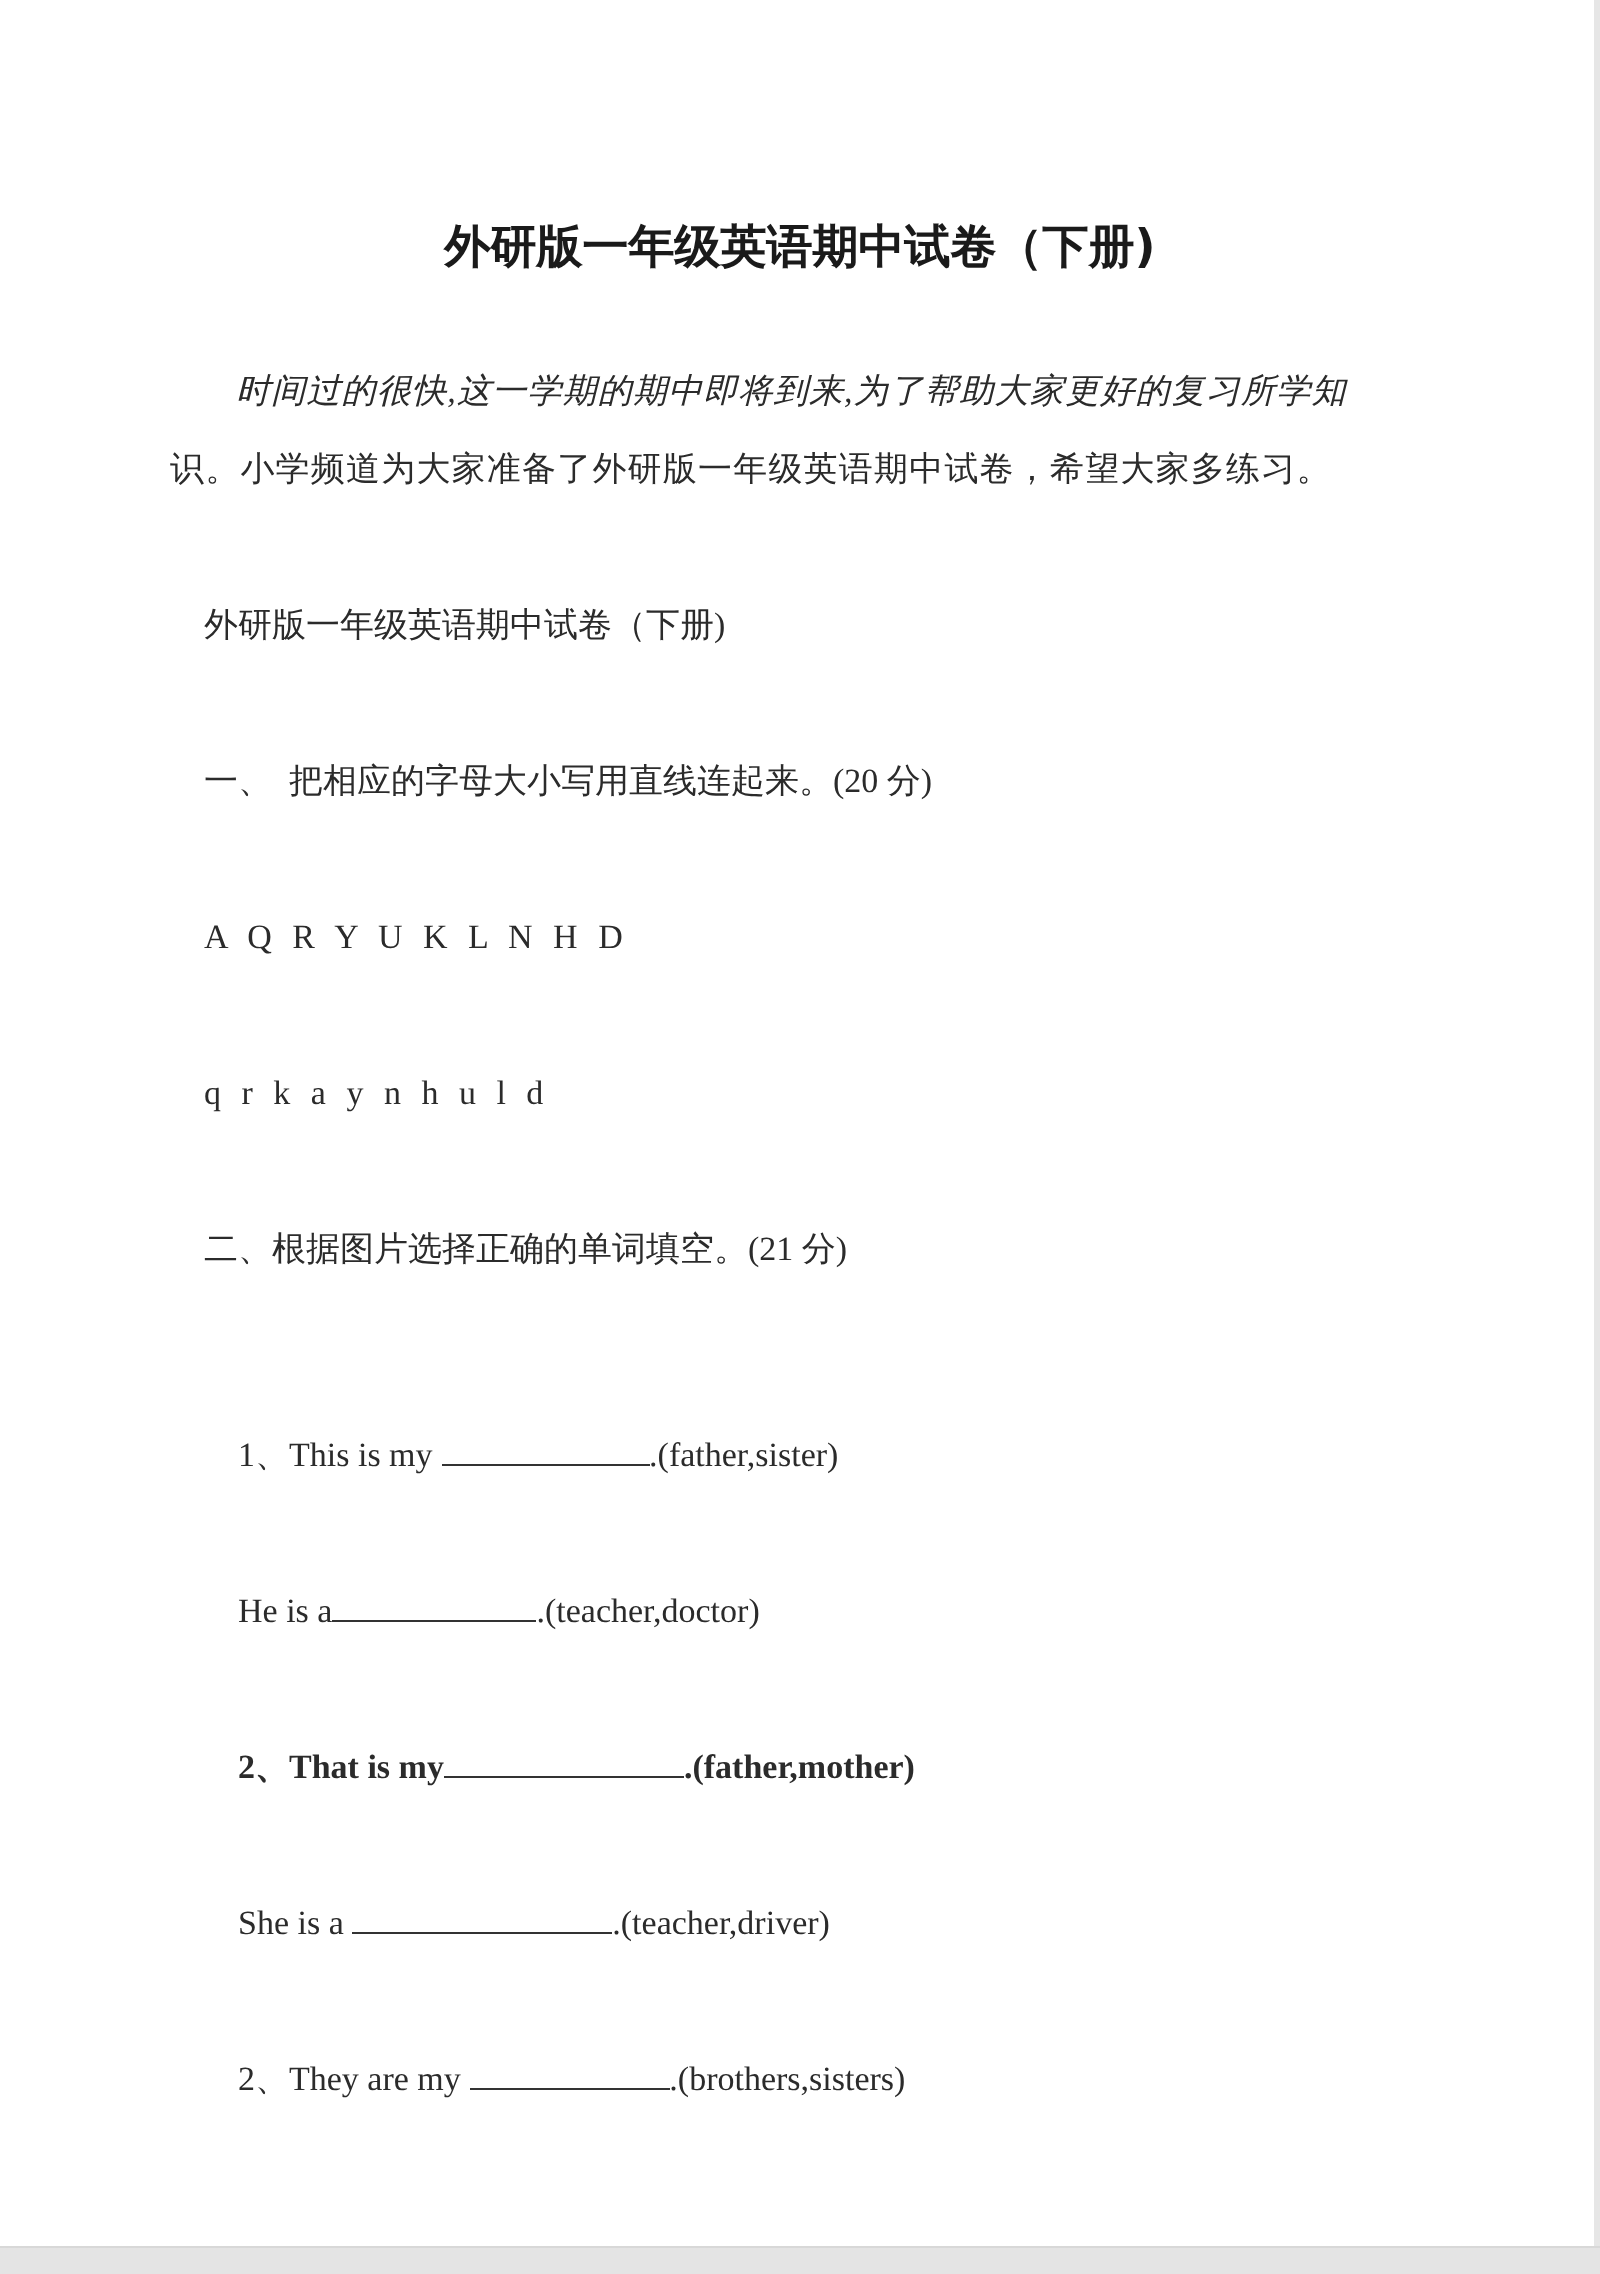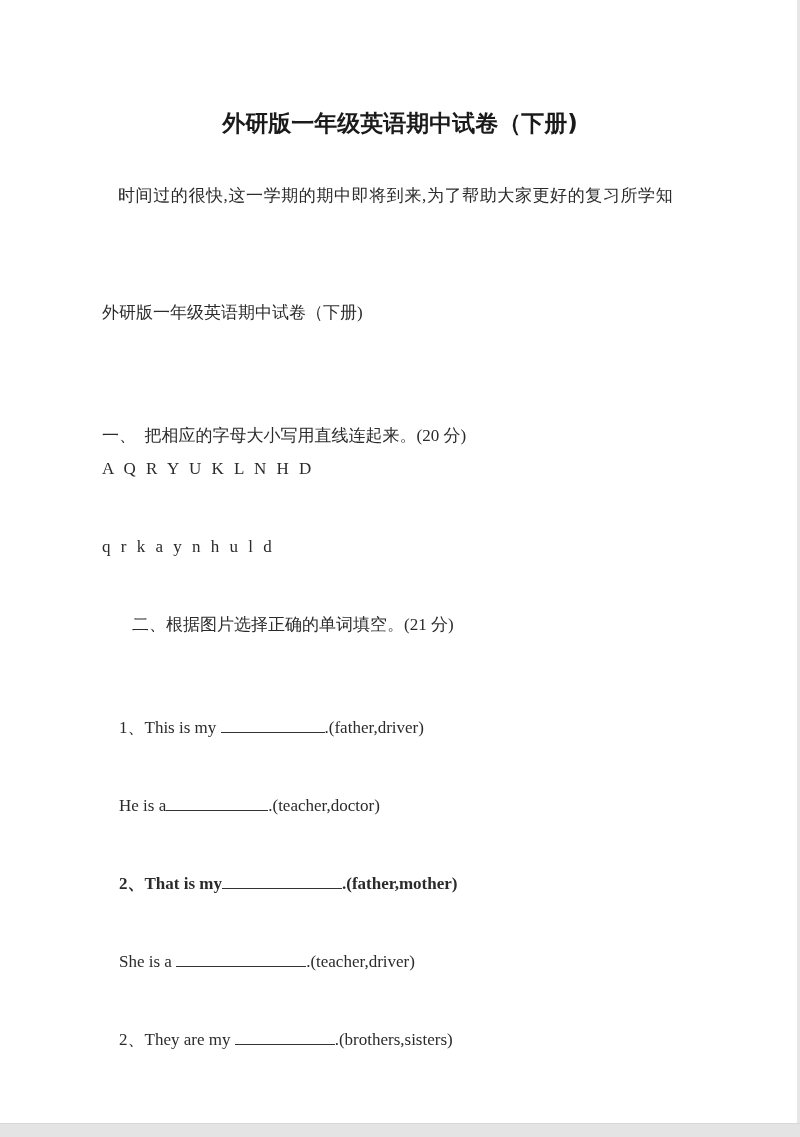--- a/index.html
+++ b/index.html
@@ -52,27 +52,27 @@
       color: #1a1a1a;
       letter-spacing: 0px;
     }
     .line {
       position: absolute;
       font-size: 17px;
       line-height: 22px;
       white-space: pre;
       color: #2b2b2b;
     }
-    .intro1 { left: 118px; top: 169px; letter-spacing: 0.6px; }
+    .intro1 { left: 118px; top: 169px; letter-spacing: 0.6px; font-style: italic; }
     .intro2 { left: 85px; top: 208px; letter-spacing: 0.6px; }
     .sub-title { left: 102px; top: 286px; }
-    .sec1 { left: 102px; top: 364px; margin-top: 45px; }
+    .sec1 { left: 102px; top: 364px; }
     .upper { left: 102px; top: 442px; letter-spacing: 3px; }
     .lower { left: 102px; top: 520px; letter-spacing: 3px; }
-    .sec2 { left: 102px; top: 598px; margin-left: 30px; }
+    .sec2 { left: 102px; top: 598px; }
     .q1a { left: 102px; top: 677px; }
     .q1b { left: 102px; top: 755px; }
     .q2a { left: 102px; top: 833px; font-weight: bold; }
     .q2b { left: 102px; top: 911px; text-align: right; }
     .q3a { left: 102px; top: 989px; }
     .blank {
       display: inline-block;
       border-bottom: 1px solid #333;
       height: 17px;
       vertical-align: baseline;
@@ -90,31 +90,32 @@
     }
   </style>
 </head>
 <body>
 
 <div class="page">
 
   <div class="title">外研版一年级英语期中试卷（下册)</div>
 
   <div class="line intro1">时间过的很快,这一学期的期中即将到来,为了帮助大家更好的复习所学知</div>
+  <div class="line intro2">识。小学频道为大家准备了外研版一年级英语期中试卷，希望大家多练习。</div>
 
   <div class="line sub-title">外研版一年级英语期中试卷（下册)</div>
 
   <div class="line sec1">一、  把相应的字母大小写用直线连起来。(20 分)</div>
   <div class="line upper">A Q R Y U K L N H D</div>
   <div class="line lower">q r k a y n h u l d</div>
 
   <div class="line sec2">二、根据图片选择正确的单词填空。(21 分)</div>
 
   <div class="line q1a">
-    <span>1、This is my </span><span class="blank" style="width:104px"></span><span>.(father,driver)</span>
+    <span>1、This is my </span><span class="blank" style="width:104px"></span><span>.(father,sister)</span>
   </div>
 
   <div class="line q1b">
     <span>He is a</span><span class="blank" style="width:102px"></span><span>.(teacher,doctor)</span>
   </div>
 
   <div class="line q2a">
     <span>2、That is my</span><span class="blank" style="width:120px"></span><span>.(father,mother)</span>
   </div>
 

